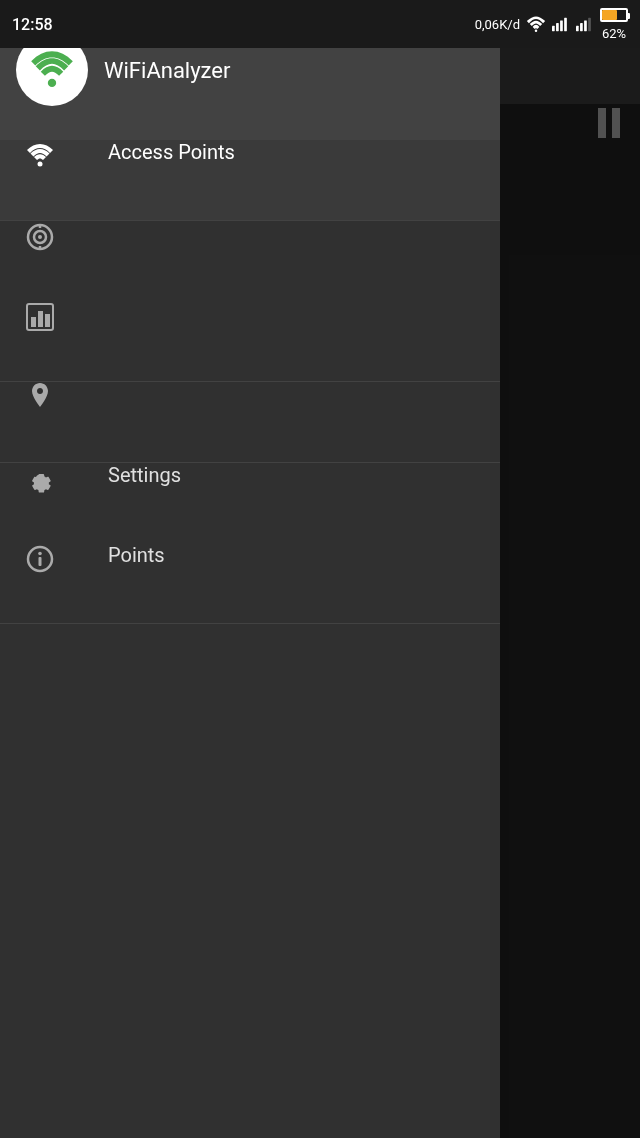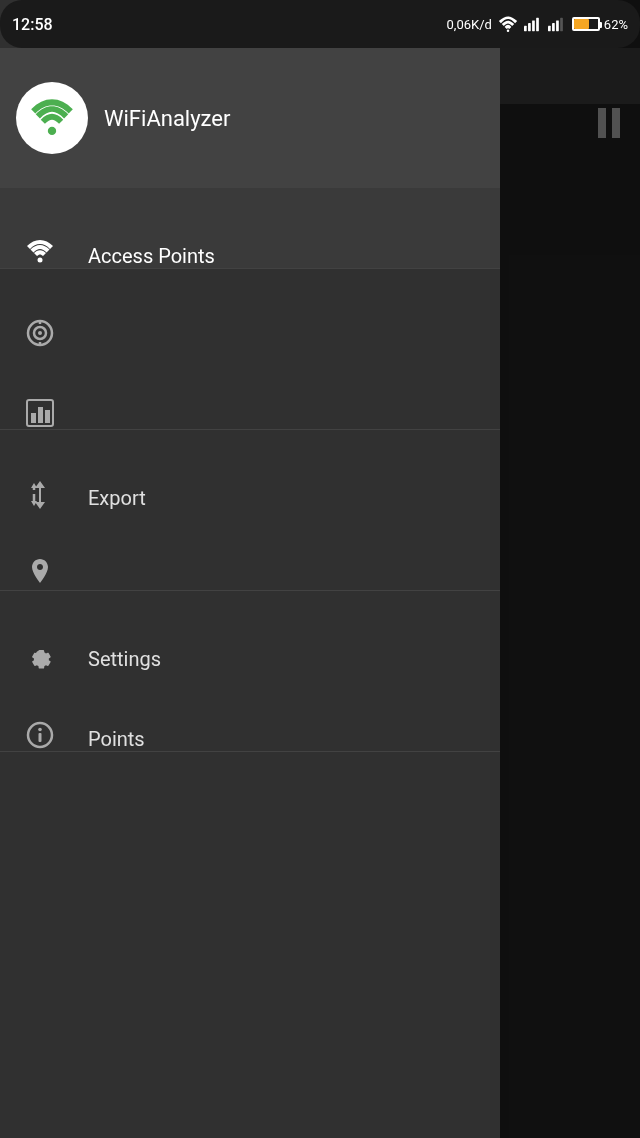--- a/index.html
+++ b/index.html
@@ -18,21 +18,20 @@
       height: 48px;
       background: #1a1a1a;
       display: flex;
       align-items: center;
       justify-content: space-between;
       padding: 0 12px;
       position: absolute;
       top: 0;
       left: 0;
       z-index: 10;
-      border-radius: 22px;
     }
     .status-time {
       color: #fff;
       font-size: 16px;
       font-weight: 500;
     }
     .status-right {
       display: flex;
       align-items: center;
       gap: 6px;
@@ -42,20 +41,21 @@
       font-size: 13px;
     }
     .status-icon {
       color: #fff;
       font-size: 14px;
     }
     .battery-container {
       display: flex;
       align-items: center;
       gap: 4px;
+      flex-direction: column;
     }
     .battery {
       width: 28px;
       height: 14px;
       border: 2px solid #fff;
       border-radius: 2px;
       position: relative;
     }
     .battery::after {
       content: '';
@@ -167,25 +167,25 @@
       flex: 1;
       overflow-y: auto;
     }
 
     .menu-section {
       border-bottom: 1px solid #424242;
     }
 
     .menu-item {
       display: flex;
-      align-items: flex-end;
+      align-items: flex-start;
       height: 80px;
       padding: 0 24px;
       cursor: pointer;
-      gap: 32px;
+      gap: 52px;
     }
     .menu-item.active {
       background: rgba(255,255,255,0.05);
     }
 
     .menu-icon {
       width: 32px;
       height: 32px;
       display: flex;
       align-items: center;
@@ -260,21 +260,21 @@
       <div class="pause-bar"></div>
       <div class="pause-bar"></div>
     </div>
   </div>
 </div>
 
 <div class="drawer-overlay"></div>
 
 <div class="drawer">
 
-  <div class="drawer-header" style="margin-top:48px;">
+  <div class="drawer-header" style="">
     <div class="app-icon-container">
 
       <svg class="wifi-icon-svg" viewBox="0 0 60 45" fill="none" xmlns="http://www.w3.org/2000/svg">
         <path d="M5 12C13 4 21 0 30 0C39 0 47 4 55 12L50 17C43.5 10.5 37 7.5 30 7.5C23 7.5 16.5 10.5 10 17L5 12Z" fill="#4CAF50"></path>
         <path d="M10.5 18C17 11.5 23.5 8.5 30 8.5C36.5 8.5 43 11.5 49.5 18L44.5 23C39.5 18 34.5 15 30 15C25.5 15 20.5 18 15.5 23L10.5 18Z" fill="#4CAF50"></path>
         <path d="M16.5 24.5C21 20 25.5 17.5 30 17.5C34.5 17.5 39 20 43.5 24.5L38.5 29.5C35 26 32.5 24.5 30 24.5C27.5 24.5 25 26 21.5 29.5L16.5 24.5Z" fill="#4CAF50"></path>
         <circle cx="30" cy="38" r="5" fill="#4CAF50"></circle>
       </svg>
     </div>
     <span class="app-name">WiFiAnalyzer</span>
@@ -316,33 +316,20 @@
             <rect x="5" y="14" width="5" height="10" fill="currentColor"></rect>
             <rect x="12" y="8" width="5" height="16" fill="currentColor"></rect>
             <rect x="19" y="11" width="5" height="13" fill="currentColor"></rect>
           </svg>
         </div>
       </div>
 
     </div>
 
     <div class="menu-section">
-      <div class="menu-item">
-        <div class="menu-icon">
-          <svg width="26" height="30" viewBox="0 0 26 30" fill="currentColor">
-            <path d="M13 2L8 9h4v10h2V9h4L13 2z"></path>
-            <path d="M13 22l5-7h-4V5h-2v10H8l5 7z" transform="translate(0, 8)"></path>
-            <line x1="7" y1="15" x2="7" y2="24" stroke="currentColor" stroke-width="2.5"></line>
-            <line x1="7" y1="11" x2="7" y2="7" stroke="currentColor" stroke-width="2.5"></line>
-            <polygon points="7,4 4,9 10,9" fill="currentColor"></polygon>
-            <polygon points="7,27 4,22 10,22" fill="currentColor"></polygon>
-          </svg>
-        </div>
-        <span class="menu-label">Export</span>
-      </div>
 
       <div class="menu-item">
         <div class="menu-icon">
           <svg width="24" height="30" viewBox="0 0 24 30" fill="currentColor">
             <path d="M12 0C7.6 0 4 3.6 4 8c0 6 8 16 8 16s8-10 8-16c0-4.4-3.6-8-8-8zm0 11c-1.7 0-3-1.3-3-3s1.3-3 3-3 3 1.3 3 3-1.3 3-3 3z"></path>
           </svg>
         </div>
       </div>
 
     </div>

